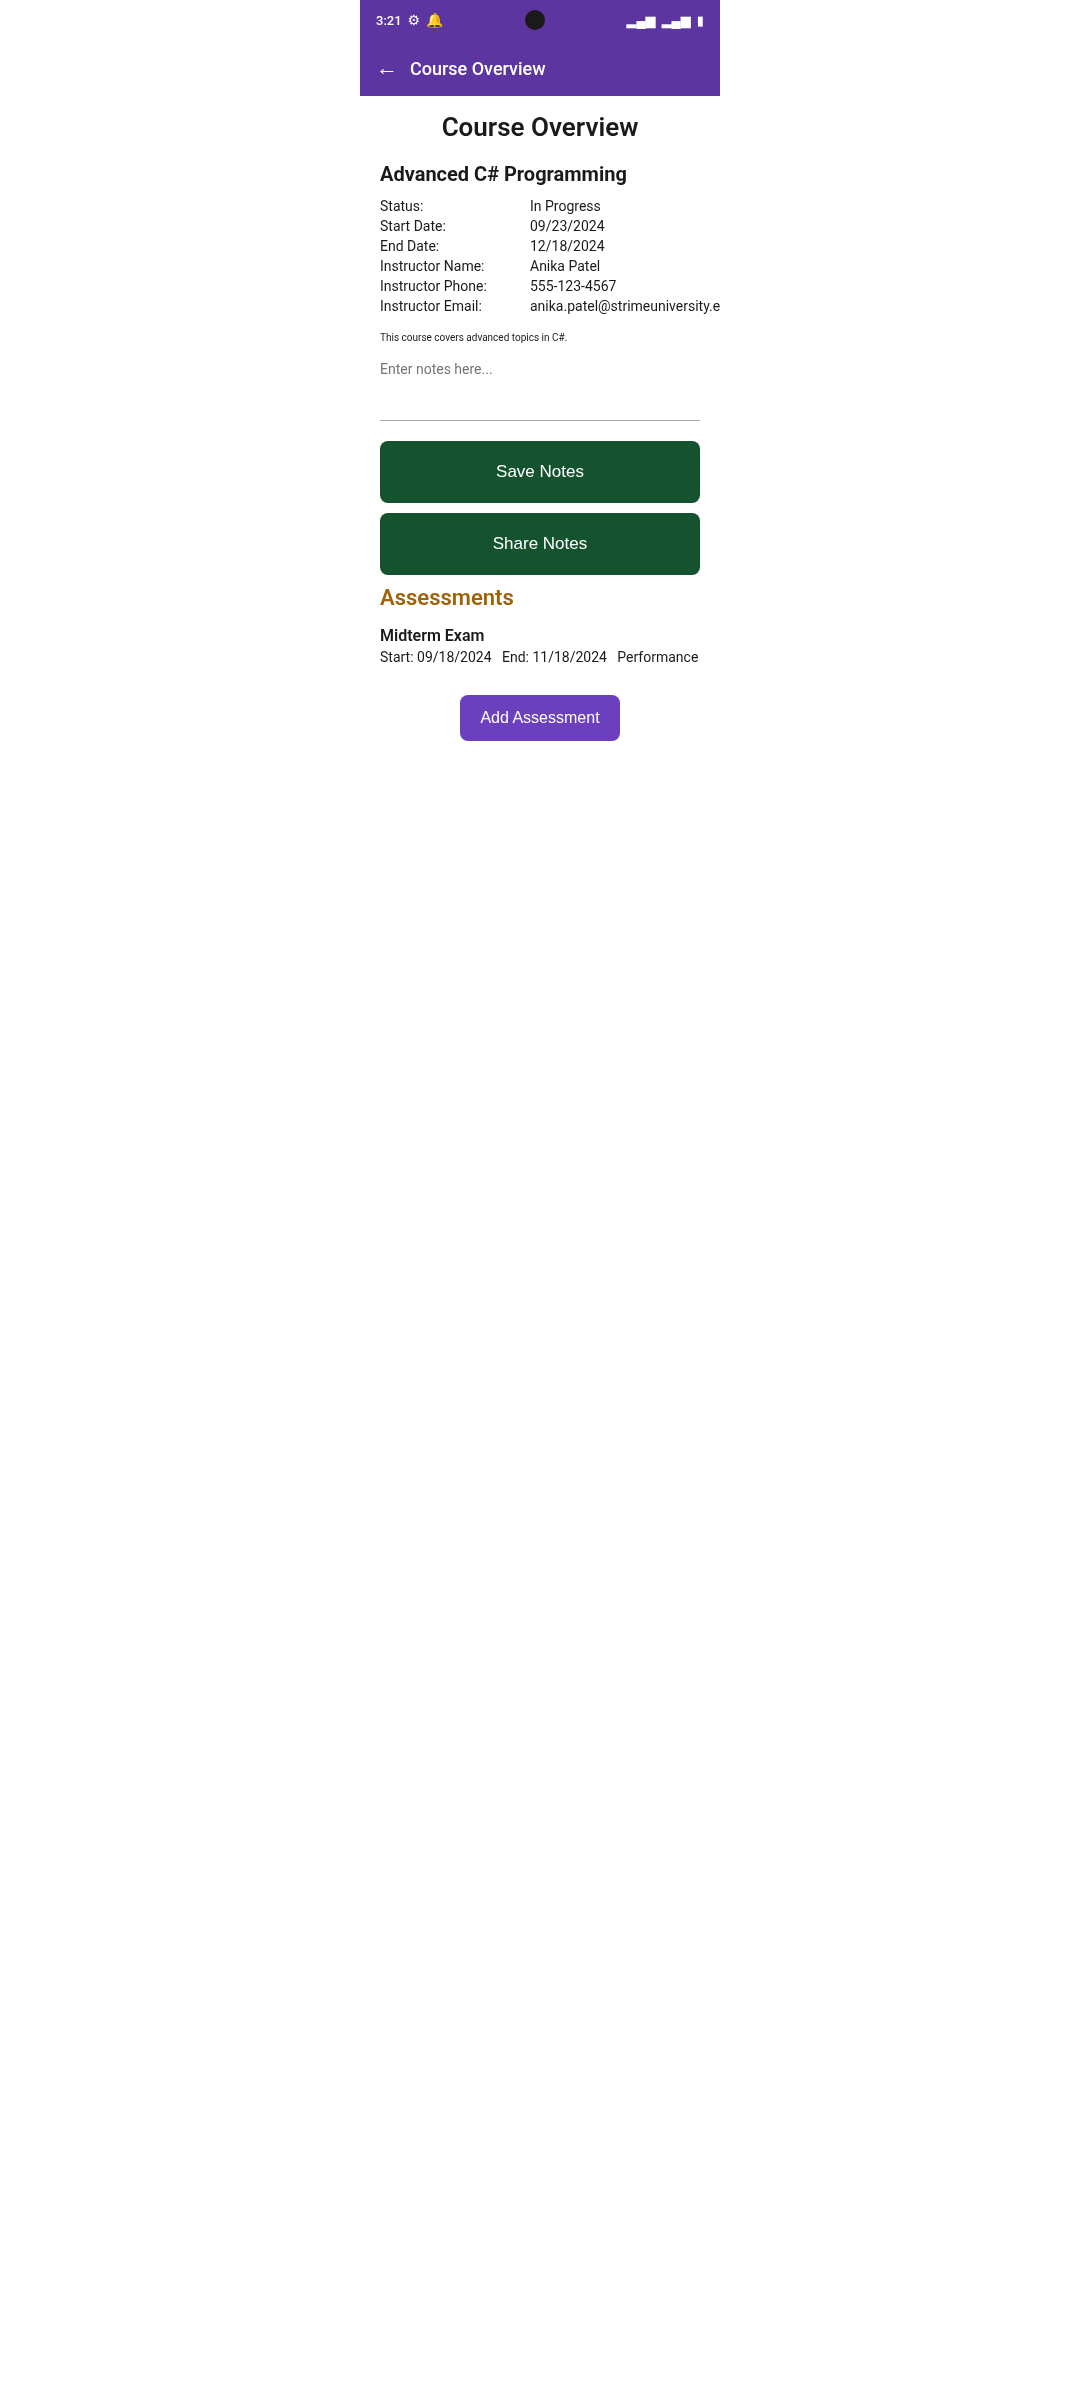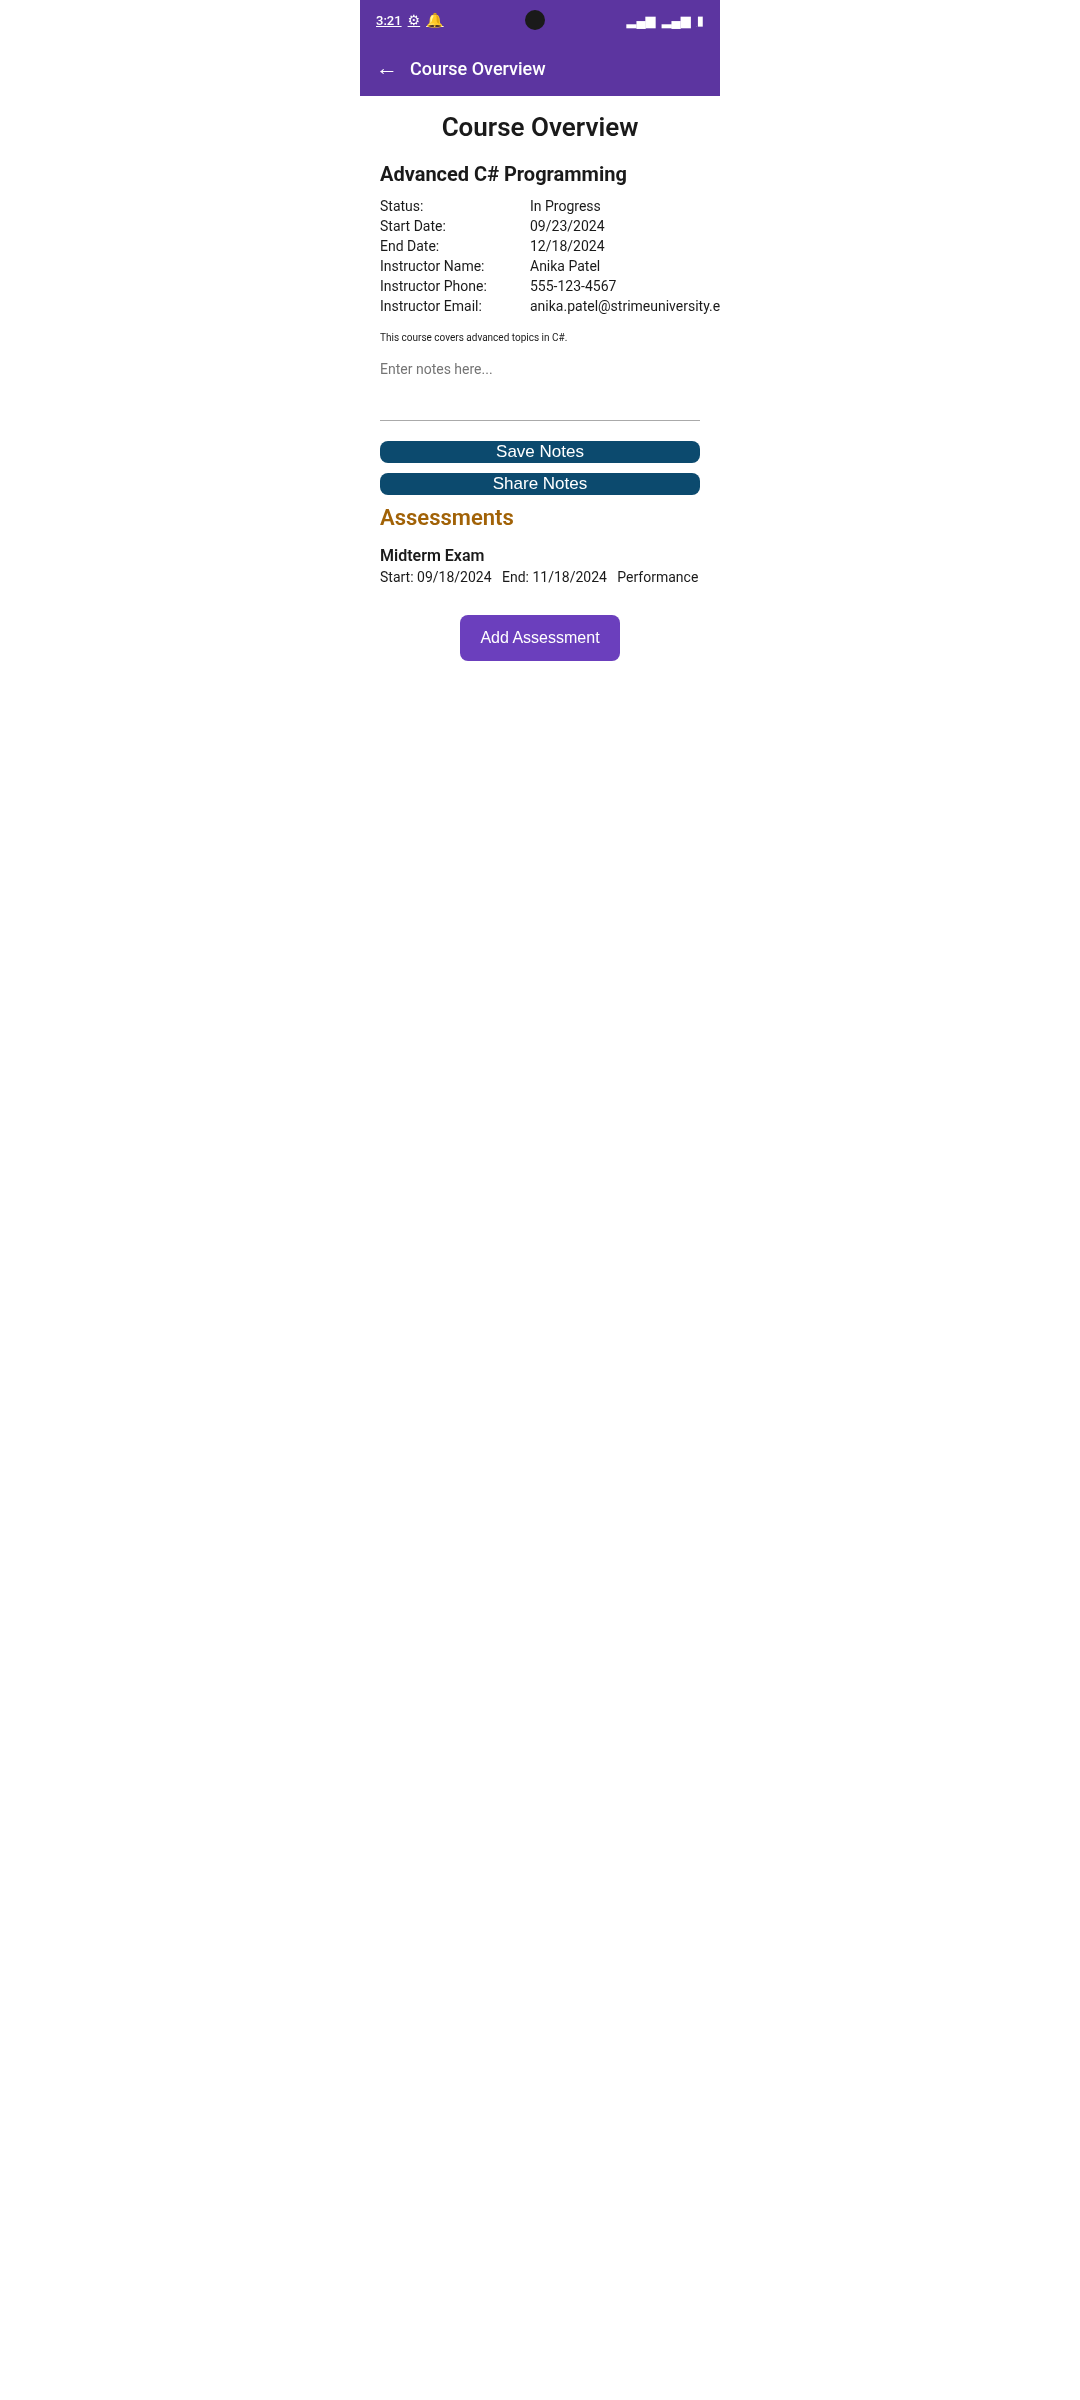--- a/index.html
+++ b/index.html
@@ -21,21 +21,20 @@
     .status-bar {
       background-color: #5c35a0;
       color: #ffffff;
       display: flex;
       justify-content: space-between;
       align-items: center;
       padding: 20px 16px;
       height: 36px;
       font-size: 13px;
       font-weight: 500;
-      text-decoration: underline;
     }
 
     .status-bar-left {
       display: flex;
       align-items: center;
       gap: 6px;
     }
 
     .status-bar-right {
       display: flex;
@@ -123,22 +122,22 @@
       outline: none;
       font-size: 14px;
       resize: none;
       margin-bottom: 16px;
       font-family: inherit;
       color: #0f766e;
     }
 
     .btn-primary {
       width: 100%;
-      padding: 1px;
-      background-color: #0c4a6e;
+      padding: 21px;
+      background-color: #14532d;
       color: #ffffff;
       border: none;
       border-radius: 8px;
       font-size: 17px;
       font-weight: 500;
       cursor: pointer;
       margin-bottom: 10px;
       display: block;
       text-align: center;
     }

